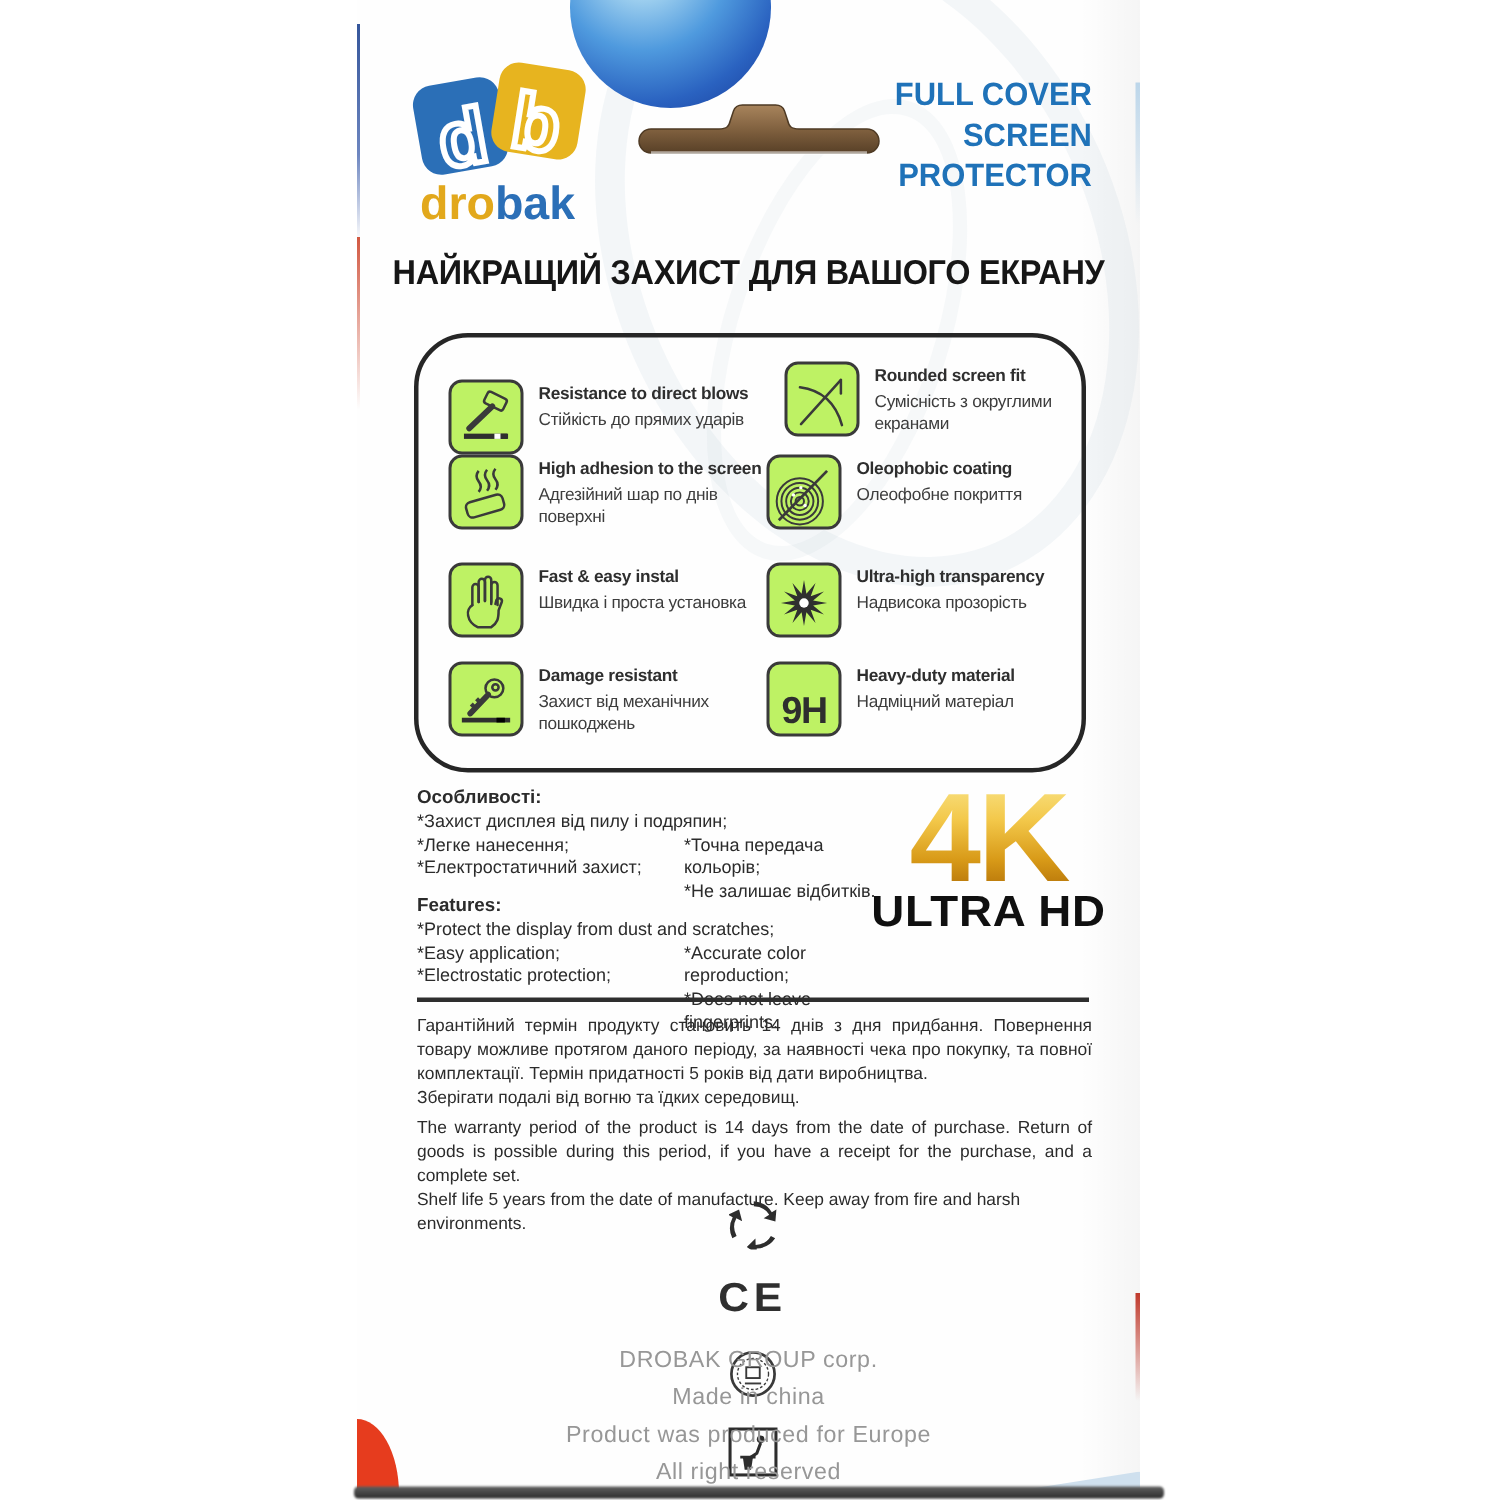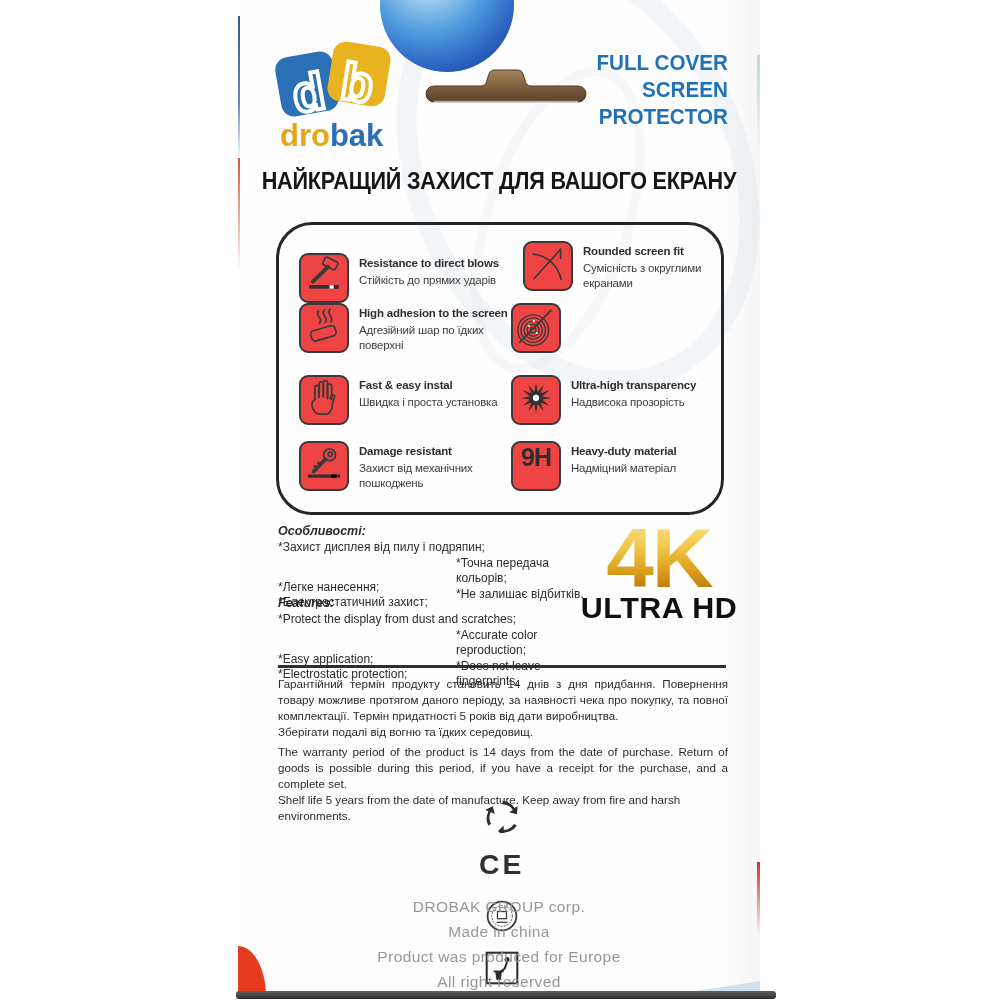--- a/index.html
+++ b/index.html
@@ -28,31 +28,31 @@
   
   .tagline{position:absolute;right:32px;top:50px;text-align:right;color:#1f72b8;font-weight:bold;
     font-size:21.5px;line-height:27px;transform:scaleX(.96);transform-origin:right;}
   
   .headline{position:absolute;left:0;top:168px;width:100%;text-align:center;color:#161616;
     font-weight:bold;font-size:23px;transform:scaleX(.94);letter-spacing:-.2px;}
   
   .featbox{position:absolute;left:38px;top:222px;width:448px;height:293px;border:3px solid #262626;border-radius:36px;box-sizing:border-box;}
   .feat-item{position:absolute;display:flex;gap:10px;align-items:flex-start;}
   .icon-box{width:50px;height:50px;border:2.2px solid #3a3a3a;border-radius:9px;flex:0 0 auto;
-    display:flex;align-items:flex-start;justify-content:center;box-sizing:border-box;background:#ef4444;}
+    display:flex;align-items:flex-end;justify-content:center;box-sizing:border-box;background:#bef264;}
   .feat-text{padding-top:3px;width:152px;}
   .feat-en{font-size:11.5px;font-weight:bold;color:#2e2e2e;line-height:15px;letter-spacing:-.2px;}
   .feat-uk{font-size:11.5px;color:#3d3d3d;line-height:14.5px;letter-spacing:-.2px;margin-top:2px;}
   .nine-h{font-size:25px;font-weight:bold;color:#2e2e2e;letter-spacing:-1px;}
   
   .listblock{position:absolute;left:40px;width:310px;color:#2b2b2b;}
-  .listblock .title{font-size:12.5px;font-weight:bold;margin-bottom:2px;font-style:italic;}
+  .listblock .title{font-size:12.5px;font-weight:bold;margin-bottom:2px;}
   .listline{font-size:12px;line-height:15.5px;}
   .two-col{display:flex;}
-  .two-col .c1{width:178px;margin-top:24px;}
+  .two-col .c1{width:178px;}
   .two-col .c2{flex:1;}
   
   .badge4k{position:absolute;left:336px;top:520px;width:170px;text-align:center;}
   .badge4k .fourk{font-size:84px;font-weight:bold;line-height:76px;letter-spacing:-2px;
     background:linear-gradient(180deg,#f9e387 0%,#f3c84a 35%,#d89a18 70%,#b06e07 100%);
     -webkit-background-clip:text;background-clip:text;color:transparent;transform:scaleX(1.02);}
   .badge4k .ultrahd{font-size:29px;font-weight:bold;color:#101010;letter-spacing:.5px;margin-top:-4px;transform:scaleX(1.05);}
   .sep{position:absolute;left:40px;top:665px;width:448px;height:2.5px;background:#2e2e2e;}
   
   .warranty{position:absolute;left:40px;width:450px;color:#2b2b2b;font-size:11.6px;line-height:16px;}
@@ -139,21 +139,21 @@
         <div class="icon-box">
           <svg width="42" height="42" viewBox="0 0 60 60" fill="none" stroke="#3a3a3a" stroke-width="2.4">
             <rect x="11" y="33" width="36" height="15" rx="5" transform="rotate(-16 29 40)"></rect>
             <path d="M23,27 q4,-5 0,-10 q-4,-5 0,-10"></path>
             <path d="M31,26 q4,-5 0,-10 q-4,-5 0,-10"></path>
             <path d="M39,25 q4,-5 0,-10 q-4,-5 0,-10"></path>
           </svg>
         </div>
         <div class="feat-text">
           <div class="feat-en">High adhesion to the screen</div>
-          <div class="feat-uk">Адгезійний шар по їдких поверхні</div>
+          <div class="feat-uk">Адгезійний шар по днів поверхні</div>
         </div>
       </div>
 
       <div class="feat-item" style="left:20px;top:150px;">
         <div class="icon-box">
           <svg width="42" height="42" viewBox="0 0 60 60" fill="none" stroke="#3a3a3a" stroke-width="2.4" stroke-linecap="round" stroke-linejoin="round">
             <path d="M17,32 V15 a3,3 0 0 1 6,0 v14"></path>
             <path d="M23,29 V10 a3,3 0 0 1 6,0 v18"></path>
             <path d="M29,28 V8 a3,3 0 0 1 6,0 v21"></path>
             <path d="M35,31 V13 a3,3 0 0 1 6,0 v19"></path>
@@ -204,20 +204,24 @@
             <circle cx="26" cy="36" r="4"></circle>
             <circle cx="26" cy="36" r="8.5"></circle>
             <circle cx="26" cy="36" r="13"></circle>
             <circle cx="26" cy="36" r="17.5"></circle>
             <circle cx="26" cy="36" r="22"></circle>
             <line x1="6" y1="54" x2="52" y2="7" stroke-width="2.6"></line>
             <circle cx="20" cy="30" r="1.6" fill="#fff" stroke="none"></circle>
             <circle cx="31" cy="40" r="1.6" fill="#fff" stroke="none"></circle>
             <circle cx="27" cy="23" r="1.6" fill="#fff" stroke="none"></circle>
           </svg>
+        </div>
+        <div class="feat-text">
+          <div class="feat-en">Oleophobic coating</div>
+          <div class="feat-uk">Олеофобне покриття</div>
         </div>
       </div>
 
       <div class="feat-item" style="left:232px;top:150px;">
         <div class="icon-box">
           <svg width="42" height="42" viewBox="0 0 60 60">
             <polygon fill="#2f2f2f" points="52,30 38.7,32.3 49,41 36.4,36.4 41,49 32.3,38.7 30,52 27.7,38.7 19,49 23.6,36.4 11,41 21.3,32.3 8,30 21.3,27.7 11,19 23.6,23.6 19,11 27.7,21.3 30,8 32.3,21.3 41,11 36.4,23.6 49,19 38.7,27.7"></polygon>
             <circle cx="30" cy="30" r="4.5" fill="#ffffff"></circle>
           </svg>
         </div>

